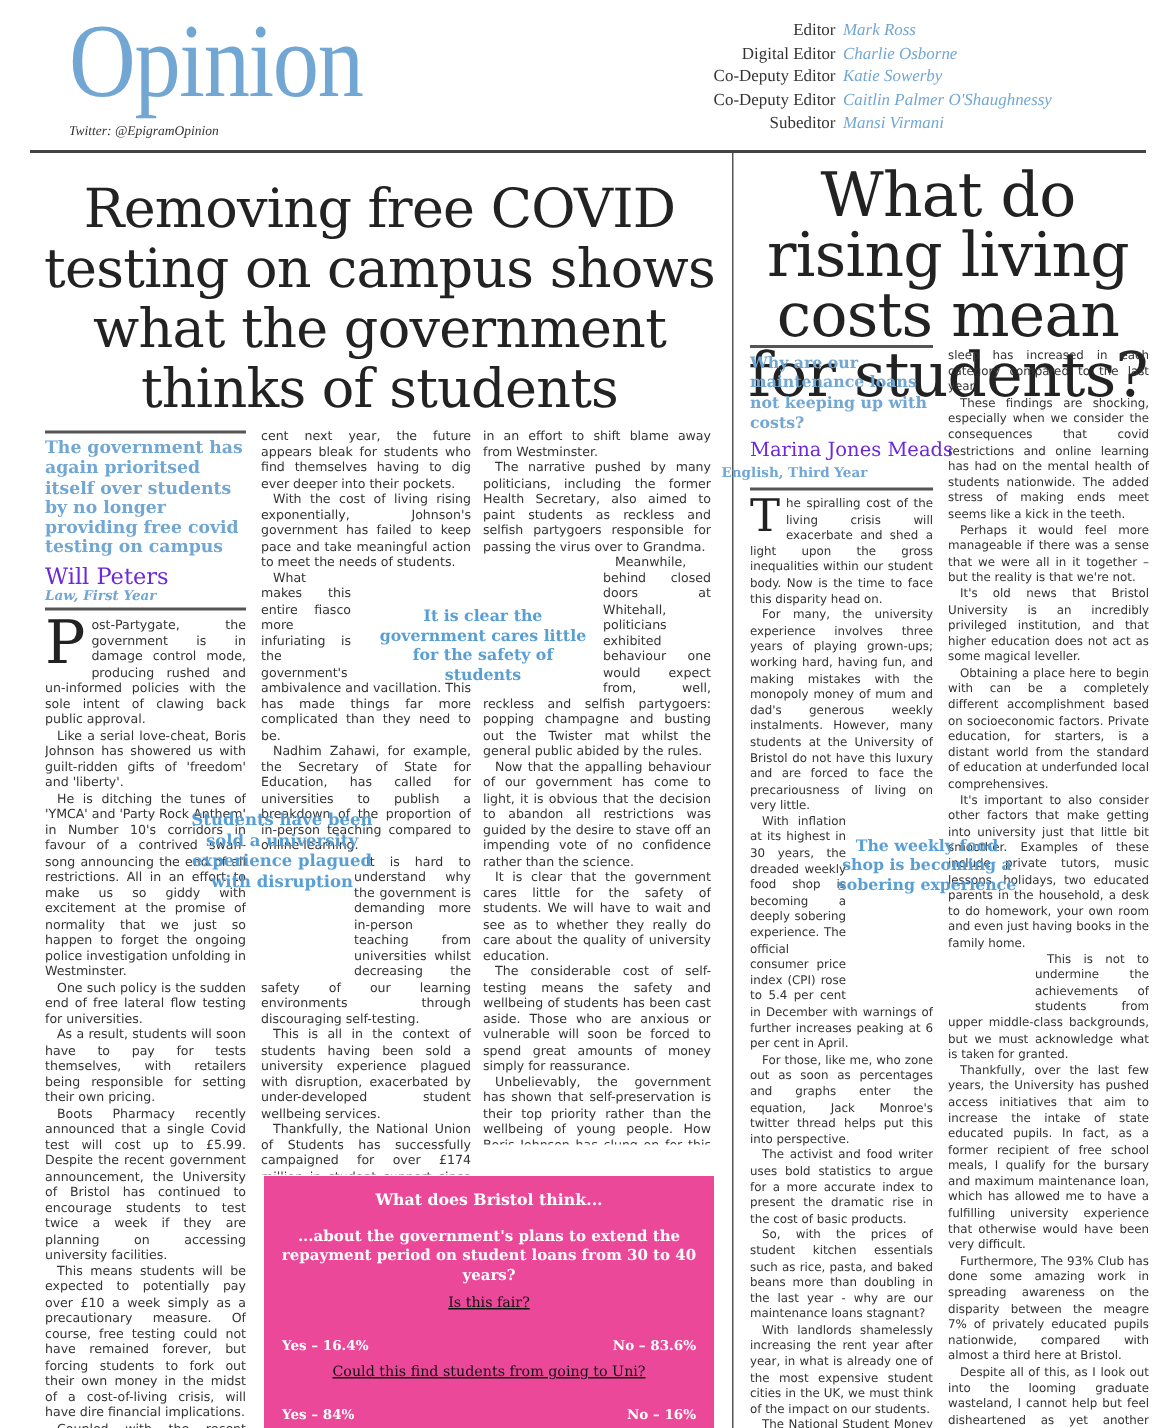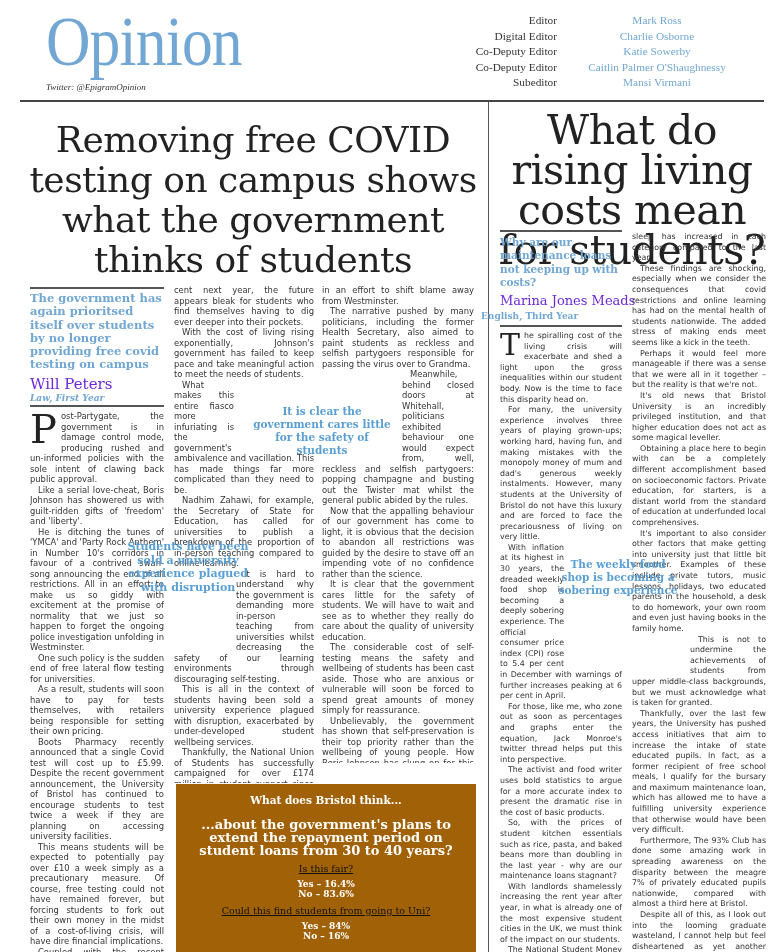--- a/index.html
+++ b/index.html
@@ -5,40 +5,40 @@
   html, body { margin:0; padding:0; }
   body { width:772px; height:952px; background:#ffffff; position:relative; overflow:hidden;
          font-family:"DejaVu Serif", serif; color:#2a2a2a; }
   .abs { position:absolute; }
   .masthead { left:46px; top:4px; font-family:"Liberation Serif", serif; font-size:70px; line-height:76px;
               color:#72a7d3; letter-spacing:-1px; transform:scaleX(0.88); transform-origin:left top; }
   .twitter { left:46px; top:82px; font-size:9px; font-style:italic; color:#333; font-family:"Liberation Serif", serif; }
   .staff { right:20px; top:13px; text-align:right; font-family:"Liberation Serif", serif; font-size:11.3px; line-height:15.5px; }
   .staff .row { white-space:nowrap; }
   .staff .role { color:#333; }
-  .staff .name { color:#72a7d3; margin-left:5px; display:inline-block; min-width:190px; text-align:center; }
+  .staff .name { color:#72a7d3; margin-left:5px; display:inline-block; min-width:190px; text-align:left;font-style:italic; }
   .rule-top { left:20px; top:100px; width:744px; height:2px; background:#444; }
   .col-divider { left:488px; top:102px; width:1px; height:850px; background:#555; }
   .headline { font-family:"DejaVu Serif", serif; color:#222; text-align:center; font-weight:normal; }
   .hl-left { left:20px; top:120px; width:466px; font-size:36px; line-height:40px; letter-spacing:-0.5px; }
   .hl-right { left:492px; top:110px; width:280px; font-size:41px; line-height:40px; letter-spacing:-0.5px; }
   .rule { height:2px; background:#555; }
   .standfirst { font-family:"DejaVu Serif", serif; font-weight:bold; color:#72a7d3; }
   .byline { font-family:"DejaVu Serif", serif; font-size:15px; color:#6d28d9; }
   .byline-sub { font-family:"DejaVu Serif", serif; font-size:9px; color:#72a7d3; font-weight:bold; font-style:italic; }
   .body-col { font-family:"DejaVu Sans", sans-serif; font-size:8.4px; line-height:10.5px; color:#333; text-align:justify; hyphens:auto; }
   .body-col p { margin:0; text-indent:8px; }
   .body-col p.first { text-indent:0; }
   .dropcap { float:left; font-family:"DejaVu Serif", serif; font-size:40px; line-height:32px; margin:2px 4px 0 0; color:#222; }
   .pull { font-family:"DejaVu Serif", serif; color:#5a9fd4; text-align:center; font-weight:bold; }
-  .poll { left:176px; top:784px; width:300px; height:168px; background:#a16207; color:#1e1e1e; font-family:"DejaVu Serif", serif; text-align:center; }
+  .poll { left:176px; top:784px; width:300px; height:168px; background:#ec4899; color:#1e1e1e; font-family:"DejaVu Serif", serif; text-align:center; }
   .poll .t1 { font-weight:bold; font-size:10.5px; margin-top:10px; color:#fff; }
-  .poll .t2 { font-weight:bold; font-size:13px; line-height:13px; margin-top:12px; color:#fff; padding:0 10px;text-align:center; }
+  .poll .t2 { font-weight:bold; font-size:10px; line-height:13px; margin-top:12px; color:#fff; padding:0 10px;text-align:center; }
   .poll .q { font-size:9.5px; color:#111; margin-top:6px;text-decoration:underline; }
-  .poll .ans { display:flex; justify-content:space-between; padding:0 12px; font-size:9px; font-weight:bold; color:#fff; margin-top:5px;flex-direction:column; }
+  .poll .ans { display:flex; justify-content:space-between; padding:0 12px; font-size:9px; font-weight:bold; color:#fff; margin-top:19px; }
   .poll .note { font-size:7.5px; line-height:15px; color:#111; margin-top:8px; padding:0 8px; font-family:"DejaVu Sans", sans-serif; }
 </style>
 </head>
 <body>
 
 <div class="abs masthead">Opinion</div>
 <div class="abs twitter">Twitter: @EpigramOpinion</div>
 
 <div class="abs staff">
   <div class="row"><span class="role">Editor</span><span class="name">Mark Ross</span></div>

